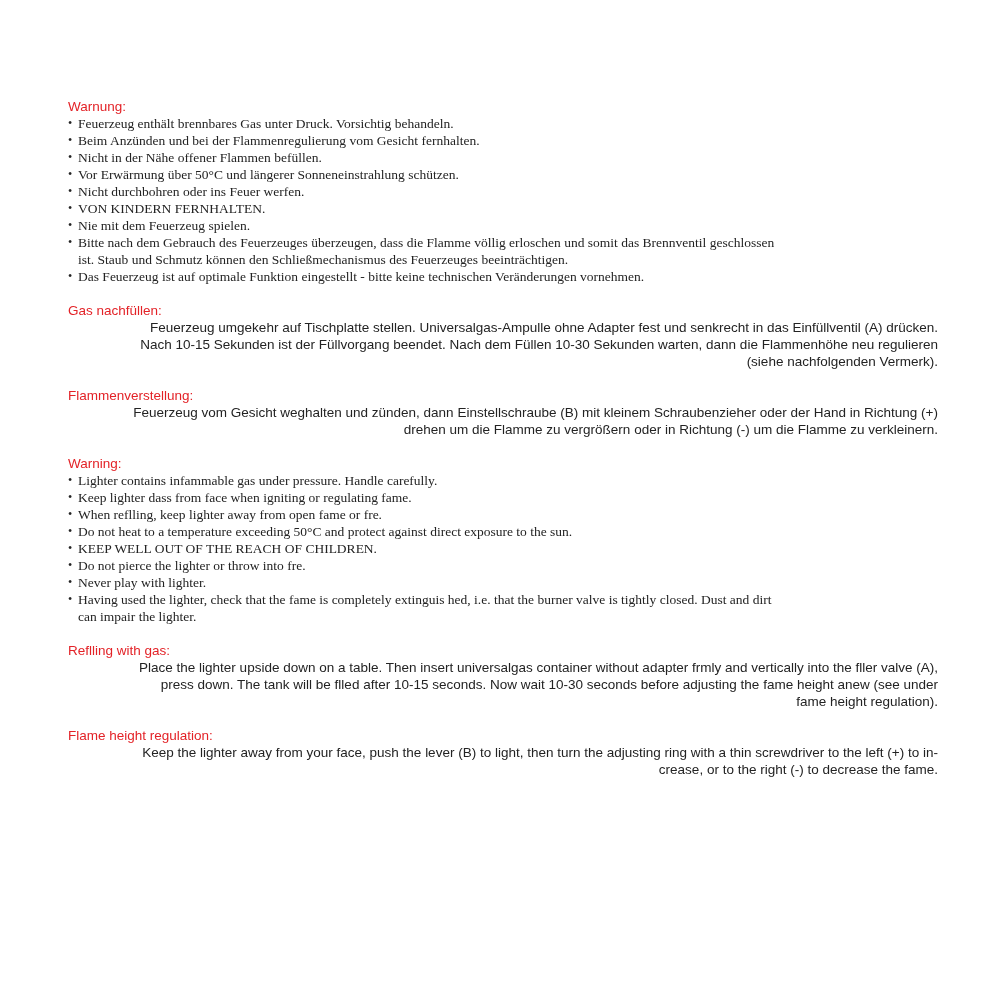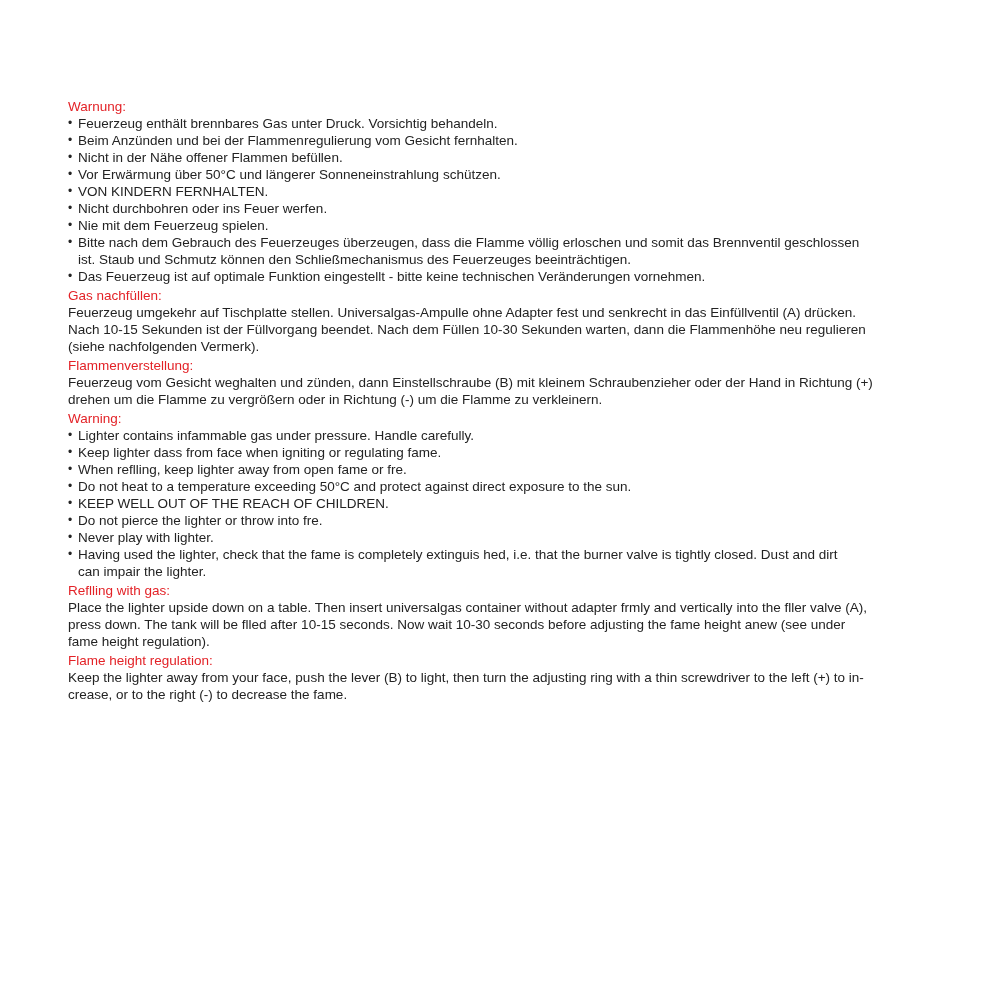--- a/index.html
+++ b/index.html
@@ -9,40 +9,42 @@
     color: var(--text, #232323);
     font-family: "Liberation Sans", sans-serif;
   }
   .page {
     width: 1000px;
     height: 1000px;
     padding: 98px 62px 0 68px;
     background: var(--bg, #ffffff);
     overflow: hidden;
   }
-  .sec { margin-top: 2px; }
+  .sec { margin-top: 17px; }
   .sec:first-child { margin-top: 0; }
   .heading {
     color: var(--accent, #e32227);
     font-size: 13.5px;
     font-weight: 400;
     line-height: 17px;
   }
   .para {
     font-size: 13.5px;
     line-height: 17px;
     white-space: pre-line;
+    text-align: right;
   }
   .bullets { list-style: none; }
   .bullets li {
     position: relative;
     padding-left: 10px;
     font-size: 13.5px;
     line-height: 17px;
     white-space: pre-line;
+    font-family: Liberation Serif, serif;
   }
   .bullets li::before {
     content: "\2022";
     position: absolute;
     left: 0;
     top: 0;
     font-size: 12px;
   }
 </style>
 </head>
@@ -51,22 +53,22 @@
 <main class="page">
   <div id="sections">
   <section class="sec">
     <h2 class="heading">Warnung:</h2>
 
     <ul class="bullets">
           <li>Feuerzeug enthält brennbares Gas unter Druck. Vorsichtig behandeln.</li>
           <li>Beim Anzünden und bei der Flammenregulierung vom Gesicht fernhalten.</li>
           <li>Nicht in der Nähe offener Flammen befüllen.</li>
           <li>Vor Erwärmung über 50°C und längerer Sonneneinstrahlung schützen.</li>
+          <li>Nicht durchbohren oder ins Feuer werfen.</li>
           <li>VON KINDERN FERNHALTEN.</li>
-          <li>Nicht durchbohren oder ins Feuer werfen.</li>
           <li>Nie mit dem Feuerzeug spielen.</li>
           <li>Bitte nach dem Gebrauch des Feuerzeuges überzeugen, dass die Flamme völlig erloschen und somit das Brennventil geschlossen
 ist. Staub und Schmutz können den Schließmechanismus des Feuerzeuges beeinträchtigen.</li>
           <li>Das Feuerzeug ist auf optimale Funktion eingestellt - bitte keine technischen Veränderungen vornehmen.</li>
         </ul>
   </section>
 
   <section class="sec">
     <h2 class="heading">Gas nachfüllen:</h2>
     <p class="para">Feuerzeug umgekehr auf Tischplatte stellen. Universalgas-Ampulle ohne Adapter fest und senkrecht in das Einfüllventil (A) drücken.

